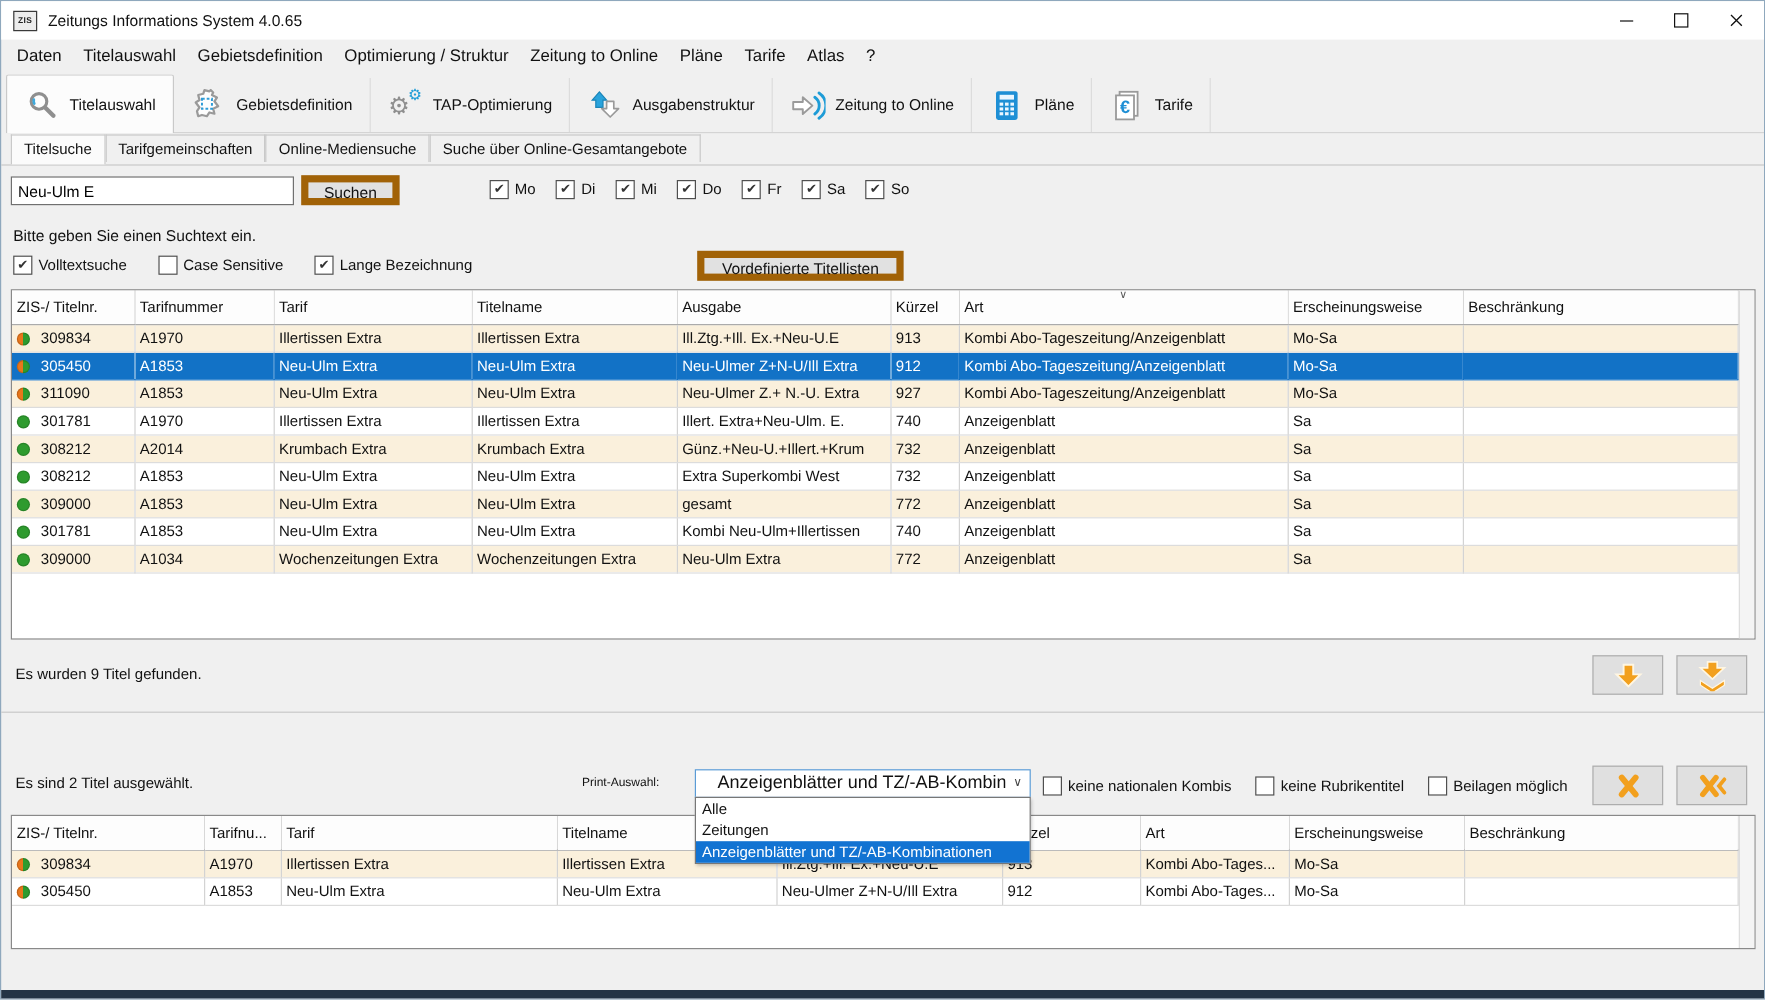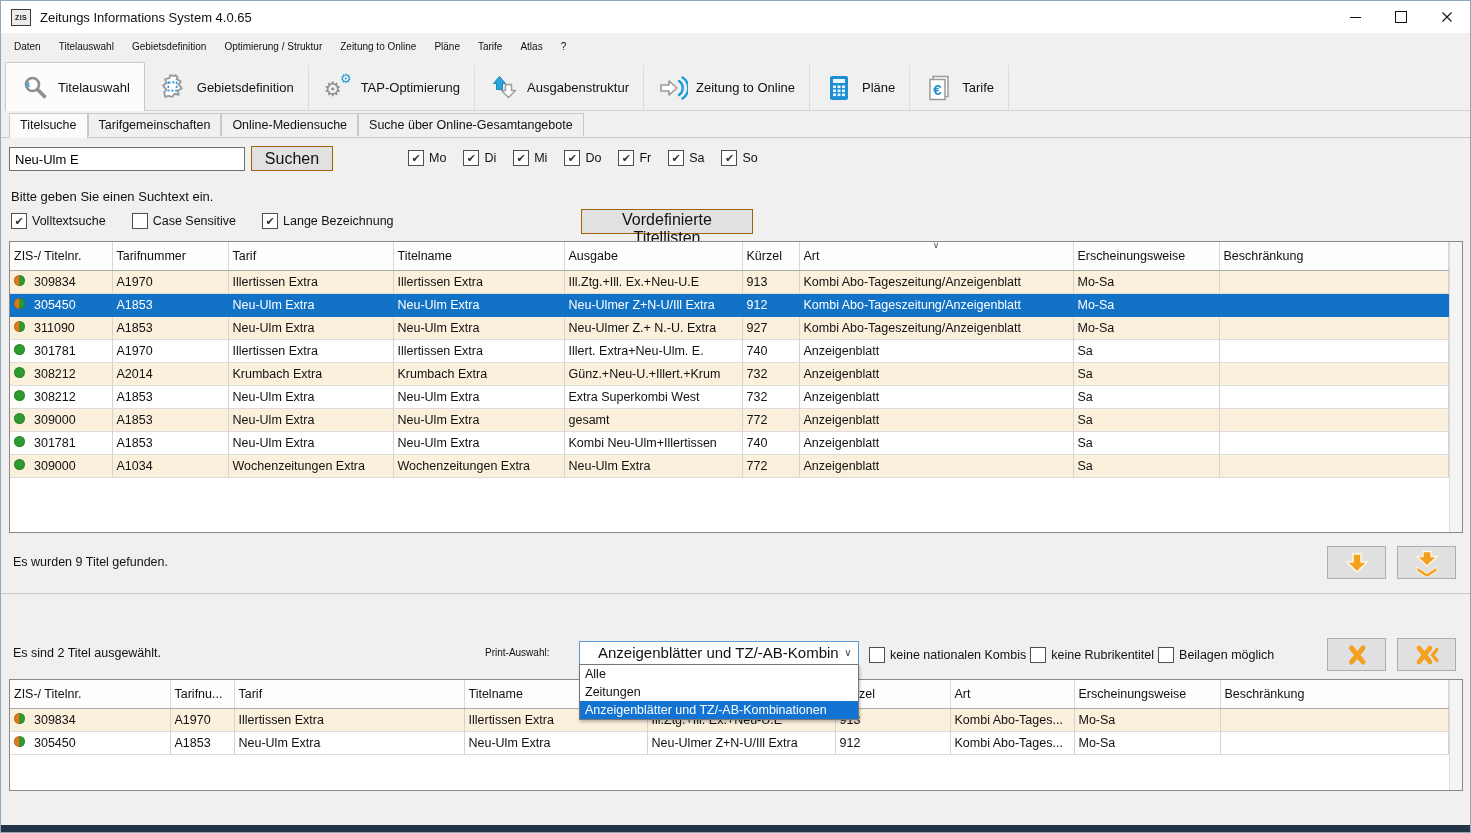--- a/index.html
+++ b/index.html
@@ -10,57 +10,57 @@
   .titlebar{position:absolute;top:0;left:0;right:0;height:32px;background:#FFFFFF;display:flex;align-items:center;padding-left:10px}
   .app-icon{width:18px;height:15px;border:1px solid #3A3A3A;background:#ECECEC;font-size:7px;font-weight:bold;display:flex;align-items:center;justify-content:center;letter-spacing:.3px;color:#222}
   .window-title{margin-left:9px;font-size:13px}
   .win-controls{position:absolute;right:0;top:0;height:32px;display:flex}
   .win-btn{width:46px;height:32px;display:flex;align-items:center;justify-content:center;background:transparent;border:none;padding:0}
   .glyph-min{width:11px;border-top:1px solid #111;display:inline-block}
   .glyph-max{width:10px;height:10px;border:1px solid #111;display:inline-block}
 
   
   .menubar{position:absolute;top:32px;left:0;right:0;height:26px;display:flex;align-items:center;padding-left:4px}
-  .menu-item{padding:3px 9px;font-size:10px;white-space:nowrap}
+  .menu-item{padding:3px 9px;font-size:14px;white-space:nowrap}
 
   
   .toolbar{position:absolute;top:58px;left:4px;right:0;height:51px;display:flex;align-items:flex-end;border-bottom:1px solid #D4D4D4}
   .tb{display:flex;align-items:center;gap:8px;height:45px;padding:0 14px;border-right:1px solid #DCDCDC;font-size:13px;white-space:nowrap}
   .tb.active{background:#FCFCFC;border:1px solid #C9C9C9;border-bottom:none;height:48px;margin-bottom:-1px;border-radius:2px 2px 0 0;z-index:2}
   .tbicon{display:inline-flex;width:30px;height:28px;align-items:center;justify-content:center}
   .gearwrap{position:relative;width:28px;height:28px;display:inline-block}
   .gear-big{position:absolute;left:0;top:5px;font-size:20px;line-height:20px;color:#8F8F8F}
   .gear-small{position:absolute;right:0;top:-2px;font-size:13px;line-height:13px;color:#1E9CD7}
 
   
-  .stabs{position:absolute;top:111px;left:0;right:0;height:25px;display:flex;align-items:center;padding-left:8px;border-bottom:1px solid #C9C9C9}
+  .stabs{position:absolute;top:111px;left:0;right:0;height:25px;display:flex;align-items:flex-start;padding-left:8px;border-bottom:1px solid #C9C9C9}
   .stab{padding:4px 10px;font-size:12.5px;border:1px solid #C9C9C9;border-bottom:none;background:#F0F0F0;white-space:nowrap}
   .stab.active{background:#FBFBFB;margin-bottom:-1px;padding-bottom:6px;z-index:2}
 
   .search-input{position:absolute;top:146px;left:8px;width:224px;height:20px;border:1px solid #707070;font-family:"Liberation Sans",sans-serif;font-size:13px;padding:1px 5px}
-  .btn{position:absolute;background:#E1E1E1;border:1px solid #a16207;font-family:"Liberation Sans",sans-serif;font-size:16px;color:#111}
+  .btn{position:absolute;background:#E1E1E1;border:6px solid #a16207;font-family:"Liberation Sans",sans-serif;font-size:13px;color:#111}
   .suchen{top:145px;left:250px;width:82px;height:25px}
   .predefined{top:208px;left:580px;width:172px;height:25px}
 
   .days{position:absolute;top:149px;left:407px;display:flex;gap:17px}
   .cb{display:flex;align-items:center;gap:5px;font-size:12.5px;white-space:nowrap}
   .box{width:14px;height:14px;border:1px solid #4F4F4F;background:#fff;display:flex;align-items:center;justify-content:center;font-size:11px;line-height:1;color:#333;flex:0 0 14px}
   .hint{position:absolute;top:188px;left:10px;font-size:13px}
   .options{position:absolute;top:212px;left:10px;display:flex;gap:26px}
 
   
   .tablewrap{position:absolute;left:8px;width:1454px;background:#fff;border:1px solid #898989;display:flex;box-sizing:border-box;overflow:hidden}
   .tablewrap.main{top:240px;height:292px}
   .tablewrap.bottom{top:678px;height:112px}
   table.grid{border-collapse:collapse;table-layout:fixed;width:1438px;align-self:flex-start}
   table.grid th{font-weight:normal;text-align:left;padding:0 4px;border-right:1px solid #D8D8D8;border-bottom:1px solid #ABABAB;height:28px;font-size:12.5px;position:relative;background:#FDFDFD;white-space:nowrap;overflow:hidden}
   table.grid td{padding:0 4px;border-right:1px solid #D3D3D3;border-bottom:1px solid #DCDCDC;height:22px;font-size:12.5px;white-space:nowrap;overflow:hidden}
   tr.alt td{background:#FAF0DC}
   tr.selected td{background:#1272C6;color:#fff;border-color:#1272C6}
-  .numcell{display:flex;align-items:flex-start;gap:9px}
+  .numcell{display:flex;align-items:center;gap:9px}
   .circ{width:11px;height:11px;border-radius:50%;flex:0 0 11px;box-shadow:inset 0 0 0 1px rgba(0,0,0,.15)}
   .circ.green{background:#2E9B2E}
   .circ.split{background:linear-gradient(90deg,#E8761B 50%,#2E9B2E 50%)}
   .sort{position:absolute;top:-2px;left:50%;transform:translateX(-50%);font-size:9px;color:#555}
   .vscroll{width:14px;border-left:1px solid #DDDDDD;background:#F4F4F4;margin-left:auto;height:100%}
 
   .status{position:absolute;top:554px;left:12px;font-size:12.5px}
   .iconbtn{position:absolute;width:59px;height:33px;background:#E0E0E0;border:1px solid #ADADAD;display:flex;align-items:center;justify-content:center;padding:0}
   .hsep{position:absolute;left:0;right:0;border-top:1px solid #C9C9C9}
 
@@ -69,21 +69,21 @@
   .btab{padding:4px 9px;font-size:12.5px;border:1px solid #C9C9C9;border-bottom:none;background:#F0F0F0;white-space:nowrap}
   .btab.active{background:#FBFBFB;margin-bottom:-1px;padding-bottom:6px;z-index:2}
   .selstatus{position:absolute;top:645px;left:12px;font-size:12.5px}
   .psl{position:absolute;top:646px;left:484px;font-size:10px}
   .combo{position:absolute;top:640px;left:578px;width:278px;height:22px;background:#fff;border:1px solid #5B9BD5;display:flex;box-sizing:content-box}
   .combo-val{padding-left:18px;font-size:15px;line-height:22px;white-space:nowrap;overflow:hidden;flex:1}
   .combo-ch{width:20px;text-align:center;font-size:10px;color:#444;line-height:22px}
   .dropdown{position:absolute;top:663px;left:578px;width:278px;background:#fff;border:1px solid #777;z-index:30;box-shadow:1px 2px 3px rgba(0,0,0,.25)}
   .dd-item{height:18px;line-height:18px;padding-left:5px;font-size:12.5px;white-space:nowrap;overflow:hidden}
   .dd-item.sel{background:#1273D2;color:#fff}
-  .filters{position:absolute;top:646px;left:868px;display:flex;gap:4px}
+  .filters{position:absolute;top:646px;left:868px;display:flex;gap:20px}
 
   .taskbar{position:absolute;left:0;right:0;bottom:0;height:7px;background:#233446}
 </style>
 </head>
 <body>
 
 <div class="window">
 
   <div class="titlebar">
     <span class="app-icon">ZIS</span>

